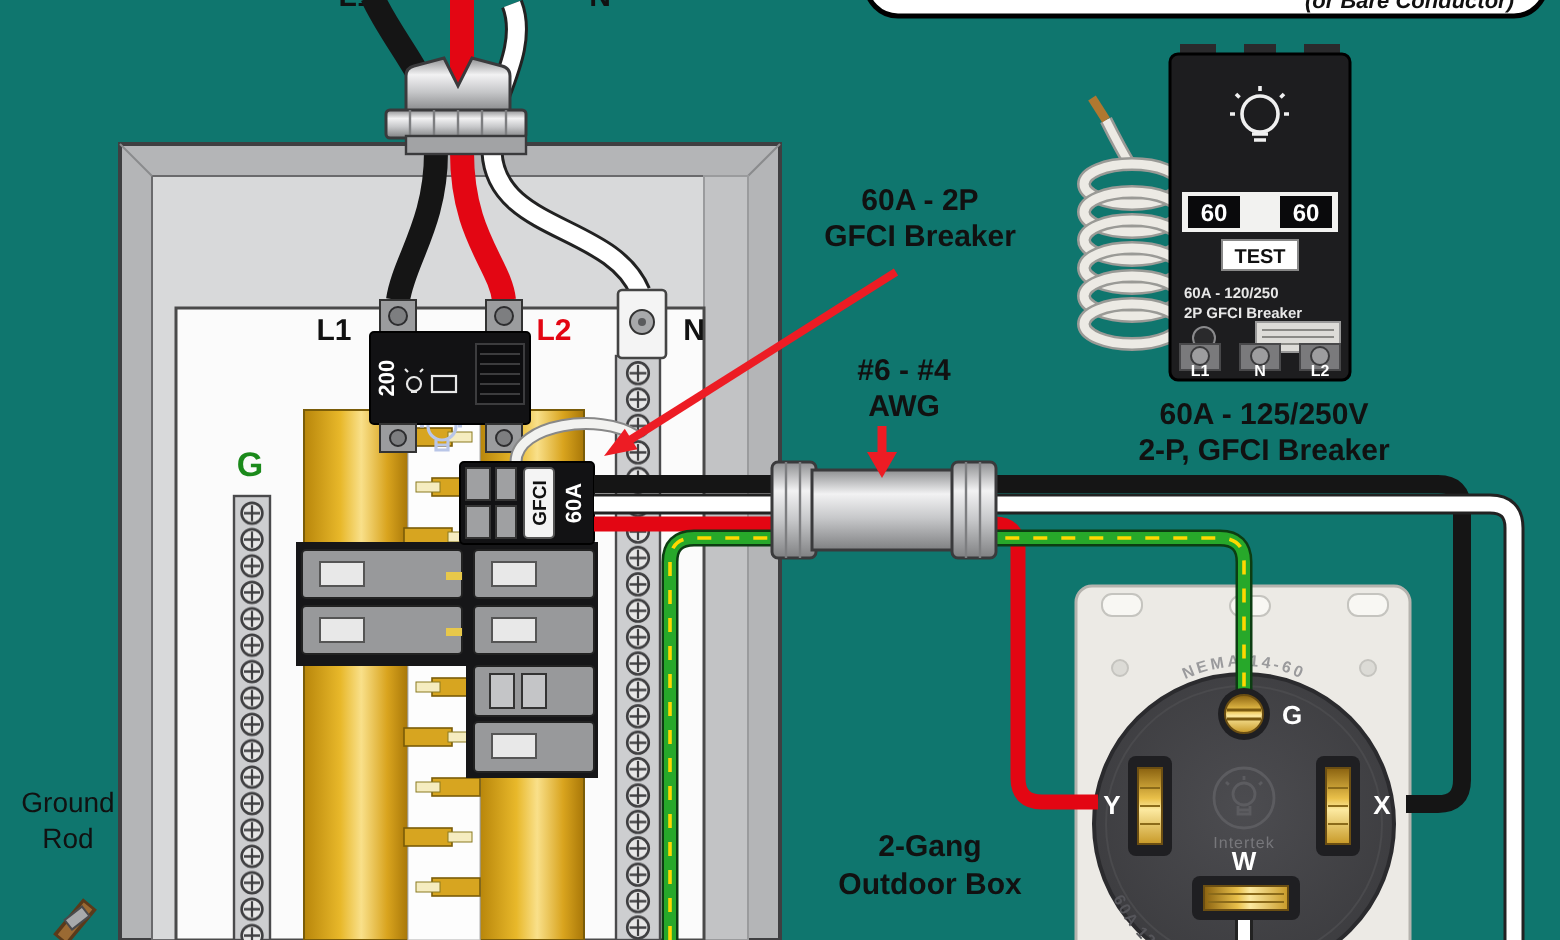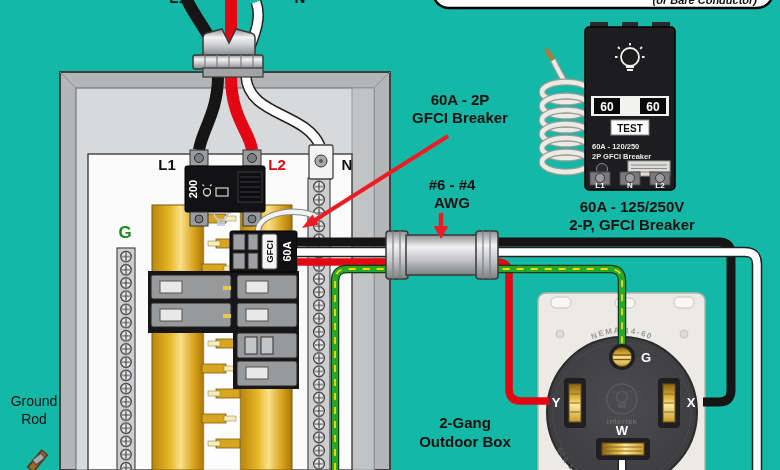--- a/index.html
+++ b/index.html
@@ -1,16 +1,16 @@
 <!DOCTYPE html>
 <html><head>
 <meta charset="utf-8">
 <style>
   html,body{margin:0;padding:0;background:#fff;}
-  .canvas{position:relative;width:780px;height:470px;overflow:hidden;background:#14b8a6;}
+  .canvas{position:relative;width:780px;height:470px;overflow:hidden;background:#0f766e;}
   svg text{font-family:"Liberation Sans","DejaVu Sans",sans-serif;}
   .lbl{font-weight:700;font-size:15px;fill:#111;}
   .lblr{font-weight:700;font-size:15px;fill:#e30613;}
   .lblrod{font-weight:400;font-size:14px;fill:#111;}
   .term{font-weight:700;font-size:13px;fill:#fff;}
   .vert{font-weight:700;fill:#fff;}
   .note{font-weight:700;font-size:11px;fill:#111;font-style:italic;}
   .molded{font-size:8px;fill:#9a9a9c;letter-spacing:1.5px;font-weight:700;}
   .moldedlow{font-size:8px;fill:#55555a;letter-spacing:1px;font-weight:700;}
   .spec{font-weight:700;font-size:7.5px;fill:#e8e8e8;}

